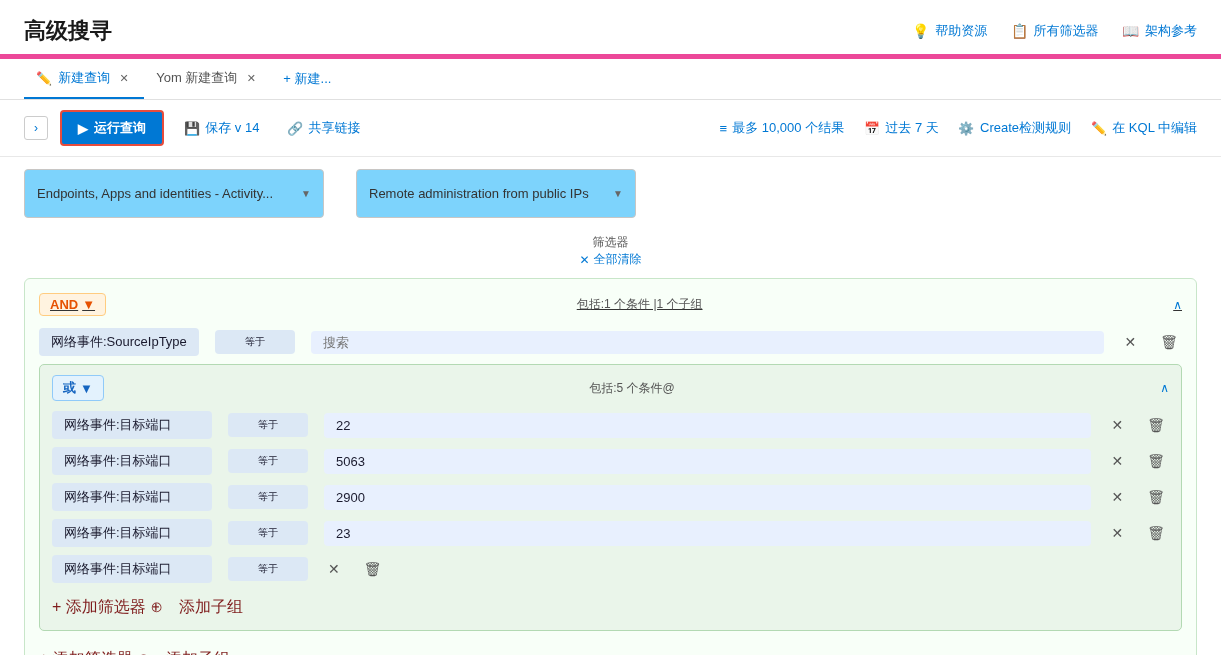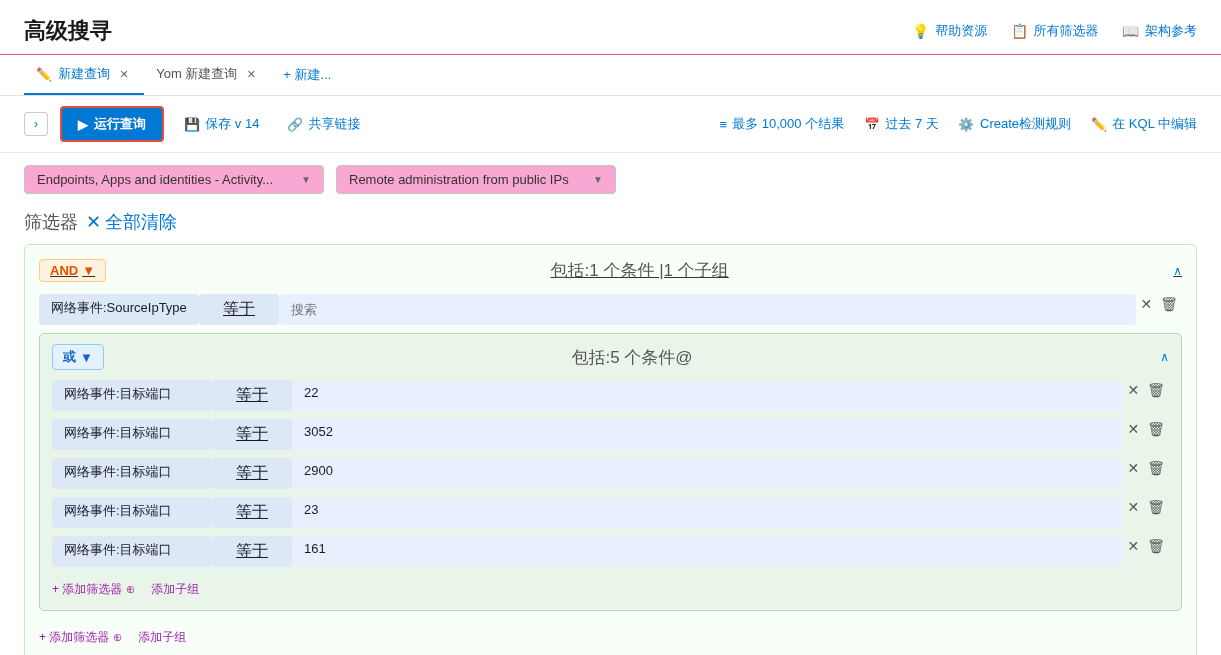--- a/index.html
+++ b/index.html
@@ -15,21 +15,21 @@
       max-width: 1221px;
       margin: 0 auto;
       display: flex;
       flex-direction: column;
     }
     
     .header {
       display: flex;
       align-items: center;
       padding: 16px 24px 8px 24px;
-      border-bottom: 1px solid #ec4899;
+      border-bottom: 5px solid #ec4899;
     }
     .header-title {
       font-size: 22px;
       font-weight: 700;
       color: #1a1a1a;
       flex: 1;
     }
     .header-actions {
       display: flex;
       gap: 24px;
@@ -165,23 +165,23 @@
       display: flex;
       gap: 12px;
       padding: 12px 0 10px 0;
     }
     .dropdown-select {
       display: flex;
       align-items: center;
       gap: 8px;
       border: 1px solid #c8c6c4;
       border-radius: 4px;
-      padding: 6px 12px;
-      cursor: pointer;
-      background: #f9a8d4;
+      padding: 16px 12px;
+      cursor: pointer;
+      background: #7dd3fc;
       font-size: 13px;
       color: #333;
       min-width: 300px;
     }
     .dropdown-select .chevron {
       margin-left: auto;
       color: #666;
       font-size: 10px;
     }
     
@@ -207,24 +207,24 @@
       background: #fff;
       border-radius: 50%;
       top: 2px;
       left: 2px;
       transition: left 0.2s;
     }
     
     .filter-row {
       display: flex;
       align-items: center;
-      gap: 8px;
       padding: 6px 0 10px 0;
       color: #555;
-      font-size: 18px;
+      font-size: 12px;
+      flex-direction: column;
     }
     .filter-clear {
       display: flex;
       align-items: center;
       gap: 4px;
       color: #0078d4;
       cursor: pointer;
     }
     
     .filter-container {
@@ -251,50 +251,50 @@
       padding: 3px 10px;
       font-size: 13px;
       font-weight: 600;
       color: #e65100;
       cursor: pointer;
     }
     .group-summary {
       flex: 1;
       text-align: center;
       color: #555;
-      font-size: 17px;
+      font-size: 12px;
     }
     .collapse-icon {
       color: #0078d4;
       cursor: pointer;
       font-size: 12px;
     }
     
     .condition-row {
       display: flex;
-      gap: 0;
+      align-items: center;
+      gap: 16px;
       margin-bottom: 8px;
     }
     .condition-field {
       background: #dce8f5;
       border-radius: 4px;
       padding: 5px 12px;
       font-size: 13px;
       color: #1a1a2e;
       min-width: 160px;
     }
     .condition-op {
       background: #dce8f5;
       border-radius: 4px;
       padding: 5px 20px;
-      font-size: 16px;
+      font-size: 10px;
       color: #1a1a2e;
       min-width: 80px;
       text-align: center;
-      text-decoration: underline;
     }
     .condition-value {
       background: #e8f0fe;
       border-radius: 4px;
       padding: 5px 12px;
       font-size: 13px;
       color: #1a1a2e;
       min-width: 120px;
       flex: 1;
     }
@@ -346,23 +346,23 @@
     .add-row {
       display: flex;
       align-items: center;
       gap: 16px;
       padding: 6px 0 2px 0;
     }
     .add-btn {
       display: flex;
       align-items: center;
       gap: 4px;
-      color: #a21caf;
-      cursor: pointer;
-      font-size: 12px;
+      color: #7f1d1d;
+      cursor: pointer;
+      font-size: 16px;
     }
   </style>
 </head>
 <body>
 
 <div class="page-wrapper">
 
   <div class="header">
     <h1 class="header-title">高级搜寻</h1>
     <div class="header-actions">
@@ -431,21 +431,21 @@
     </div>
   </div>
 
   <div class="main-content">
 
     <div class="dropdowns-row">
       <div class="dropdown-select">
         <span>Endpoints, Apps and identities - Activity...</span>
         <span class="chevron">▼</span>
       </div>
-      <div class="dropdown-select" style="min-width:280px;">
+      <div class="dropdown-select" style="min-width:280px;margin-left:20px;">
         <span>Remote administration from public IPs</span>
         <span class="chevron">▼</span>
       </div>
     </div>
 
 
     <div class="filter-row">
       <span>筛选器</span>
       <span class="filter-clear">
         <span>✕</span>
@@ -484,42 +484,41 @@
         <div class="condition-row">
           <div class="condition-field">网络事件:目标端口</div>
           <div class="condition-op">等于</div>
           <div class="condition-value">22</div>
           <span class="icon-btn">✕</span>
           <span class="icon-btn">🗑</span>
         </div>
         <div class="condition-row">
           <div class="condition-field">网络事件:目标端口</div>
           <div class="condition-op">等于</div>
-          <div class="condition-value">3052</div>
+          <div class="condition-value">5063</div>
           <span class="icon-btn">✕</span>
           <span class="icon-btn">🗑</span>
         </div>
         <div class="condition-row">
           <div class="condition-field">网络事件:目标端口</div>
           <div class="condition-op">等于</div>
           <div class="condition-value">2900</div>
           <span class="icon-btn">✕</span>
           <span class="icon-btn">🗑</span>
         </div>
         <div class="condition-row">
           <div class="condition-field">网络事件:目标端口</div>
           <div class="condition-op">等于</div>
           <div class="condition-value">23</div>
           <span class="icon-btn">✕</span>
           <span class="icon-btn">🗑</span>
         </div>
         <div class="condition-row">
           <div class="condition-field">网络事件:目标端口</div>
           <div class="condition-op">等于</div>
-          <div class="condition-value">161</div>
           <span class="icon-btn">✕</span>
           <span class="icon-btn">🗑</span>
         </div>
 
         <div class="add-row">
           <span class="add-btn">+ 添加筛选器 ⊕</span>
           <span class="add-btn">添加子组</span>
         </div>
       </div>
 

